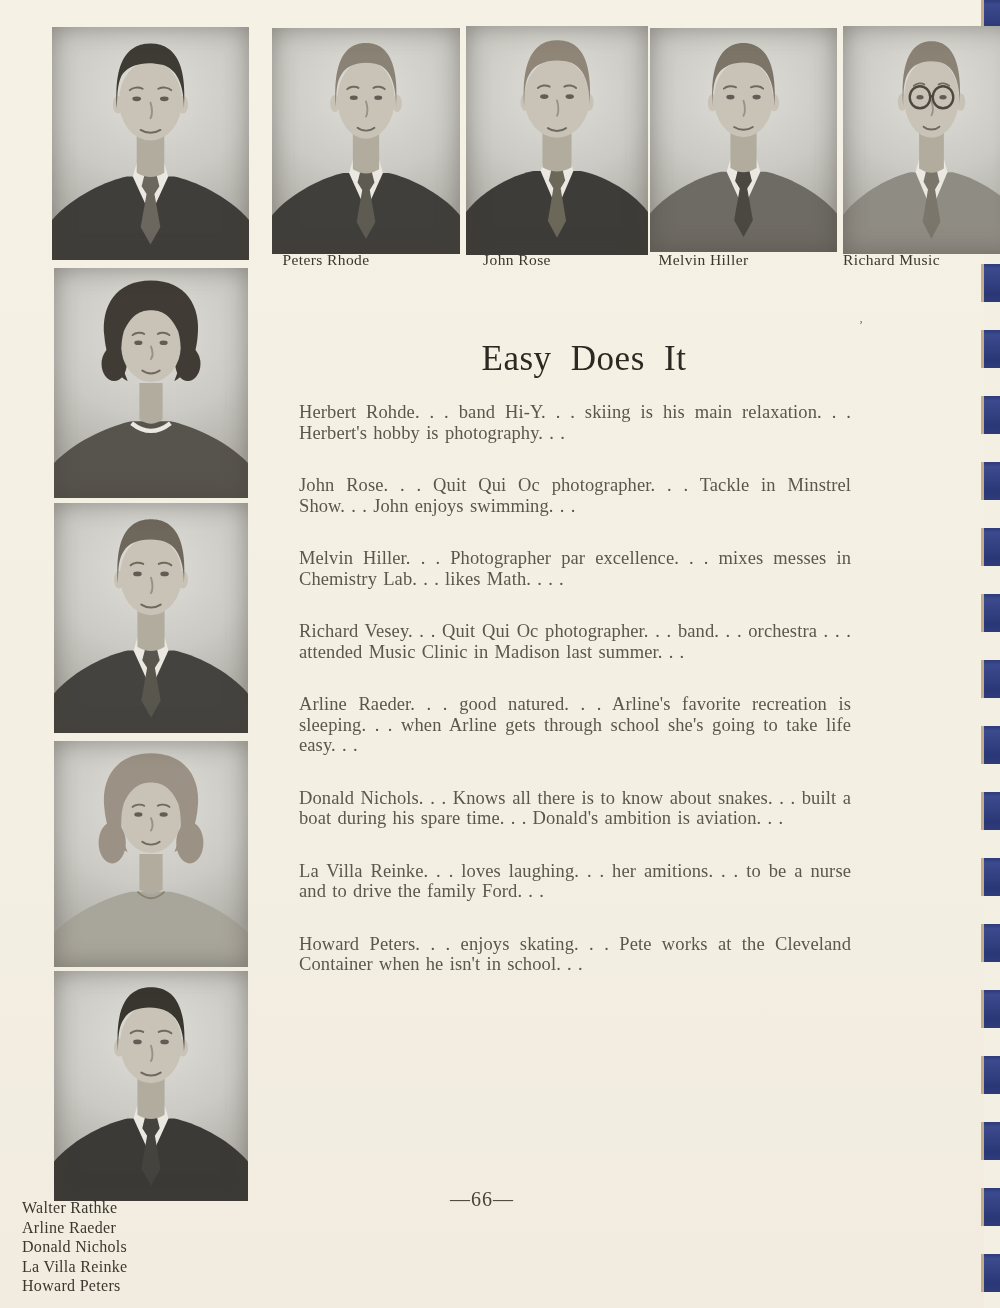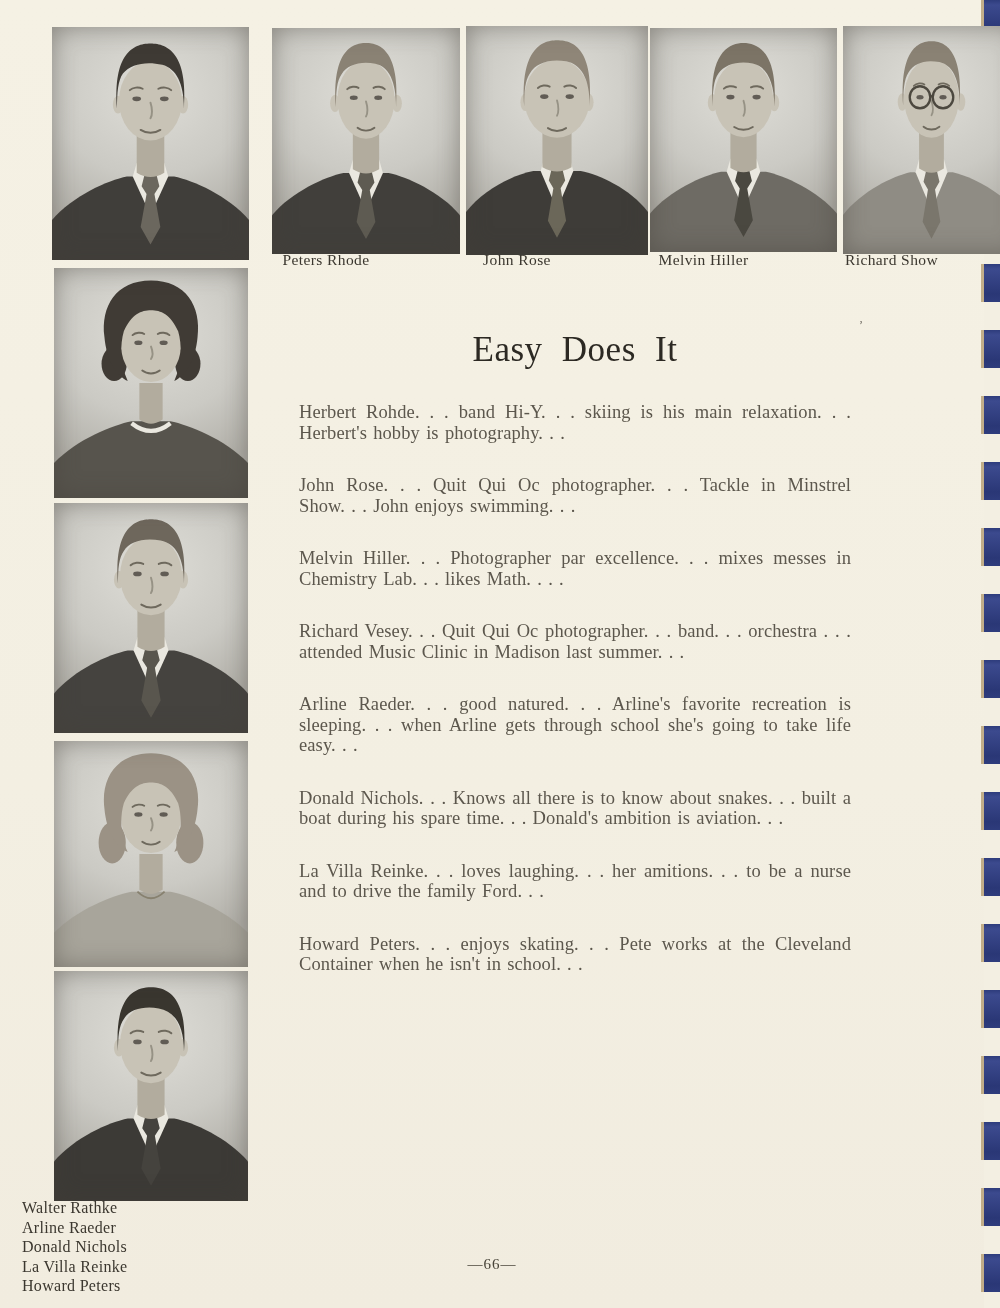--- a/index.html
+++ b/index.html
@@ -69,21 +69,21 @@
     position:absolute;top:251px;text-align:center;
     font-size:15.5px;color:#3b372f;letter-spacing:.4px;
   }
   #cap-herbert{left:232px;width:188px;}
   #cap-john   {left:426px;width:182px;}
   #cap-melvin {left:610px;width:187px;}
   #cap-richard{left:803px;width:177px;}
 
   
   .title{
-    position:absolute;left:287px;top:330px;width:576px;margin:0;
+    position:absolute;left:287px;top:330px;width:576px;margin:9px;
     text-align:center;font-weight:400;font-size:35px;
     letter-spacing:.5px;word-spacing:10px;color:#2c2923;
   }
 
   
   .bios{position:absolute;left:287px;top:402px;width:576px;}
   .bios p{
     margin:0 12px 32px;
     font-size:18.5px;line-height:20.5px;
     text-align:justify;color:#5c574d;
@@ -91,22 +91,22 @@
   }
 
   
   .names{
     position:absolute;left:22px;top:1198px;
     font-size:16px;line-height:19.6px;color:#3b372f;letter-spacing:.3px;
   }
 
   
   .pageno{
-    position:absolute;left:450px;top:1256px;width:84px;
-    text-align:center;font-size:15px;color:#474338;letter-spacing:1px;
+    position:absolute;left:450px;top:1188px;width:84px;
+    text-align:left;font-size:20px;color:#474338;letter-spacing:1px;
   }
 
   
   .speck{position:absolute;left:859px;top:318px;font-size:12px;color:#6b675e;}
 </style>
 </head>
 <body>
 
 <div class="page">
 
@@ -280,21 +280,21 @@
       <path class="brow" d="M40,31.5 C41.5,30 44.5,29.8 46,30.8"></path>
         <path class="brow" d="M54,30.8 C55.5,29.8 58.5,30 60,31.5"></path>
       <path class="nose" d="M50,39.5 C51,42.5 51,45.5 50,47"></path>
       <path class="mouth" d="M45.5,53 C48,55 52,55 54.5,53"></path>
     </svg>
   </figure>
 
   <div class="cap" id="cap-herbert">Peters Rhode</div>
   <div class="cap" id="cap-john">John Rose</div>
   <div class="cap" id="cap-melvin">Melvin Hiller</div>
-  <div class="cap" id="cap-richard">Richard Show</div>
+  <div class="cap" id="cap-richard">Richard Music</div>
 
   <div class="speck">’</div>
 
   <h1 class="title">Easy Does It</h1>
 
   <div class="bios">
     <p>Herbert Rohde.&nbsp;.&nbsp;. band Hi-Y.&nbsp;.&nbsp;. skiing is his main relaxation.&nbsp;.&nbsp;. Herbert's hobby is photography.&nbsp;.&nbsp;.</p>
     <p>John Rose.&nbsp;.&nbsp;. Quit Qui Oc photographer.&nbsp;.&nbsp;. Tackle in Minstrel Show.&nbsp;.&nbsp;. John enjoys swimming.&nbsp;.&nbsp;.</p>
     <p>Melvin Hiller.&nbsp;.&nbsp;. Photographer par excellence.&nbsp;.&nbsp;. mixes messes in Chemistry Lab.&nbsp;.&nbsp;. likes Math.&nbsp;.&nbsp;.&nbsp;.</p>
     <p>Richard Vesey.&nbsp;.&nbsp;. Quit Qui Oc photographer.&nbsp;.&nbsp;. band.&nbsp;.&nbsp;. orchestra .&nbsp;.&nbsp;. attended Music Clinic in Madison last summer.&nbsp;.&nbsp;.</p>

